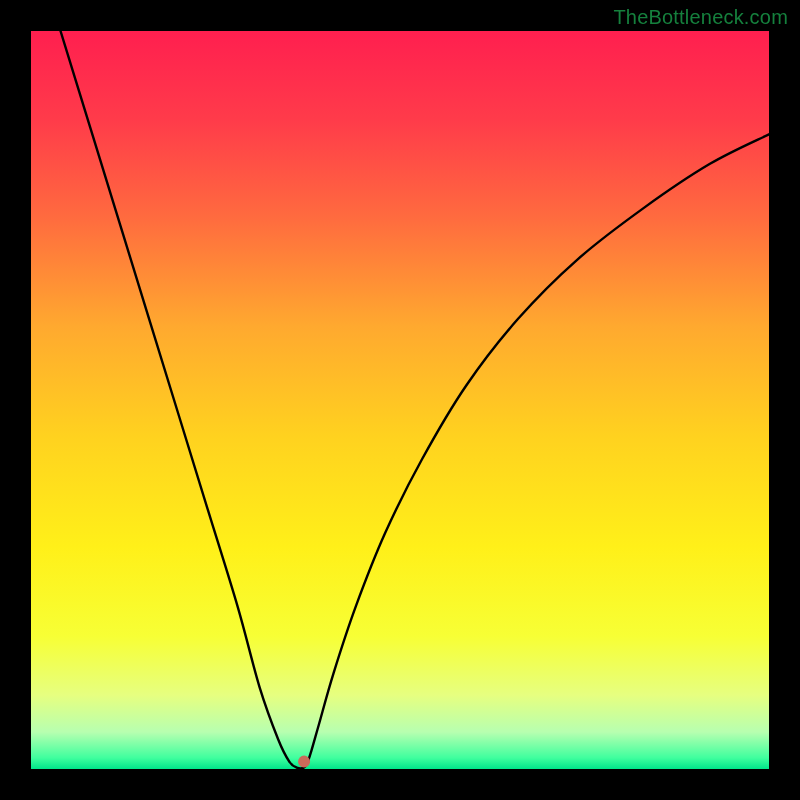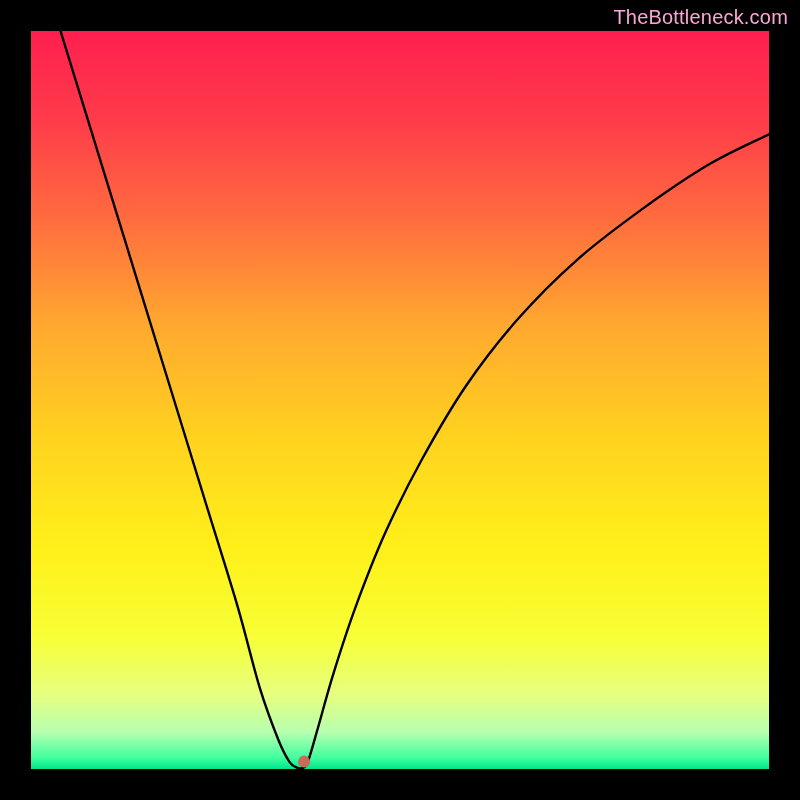--- a/index.html
+++ b/index.html
@@ -27,21 +27,21 @@
     height: 738px;
     overflow: hidden;
   }
   svg {
     display: block;
   }
   .watermark {
     position: absolute;
     top: 6px;
     right: 12px;
-    color: #f9a8d4;
+    color: #15803d;
     font-size: 20px;
     font-weight: 500;
     letter-spacing: 0.2px;
     user-select: none;
   }
 </style>
 </head>
 <body>
 
 <div class="frame">

